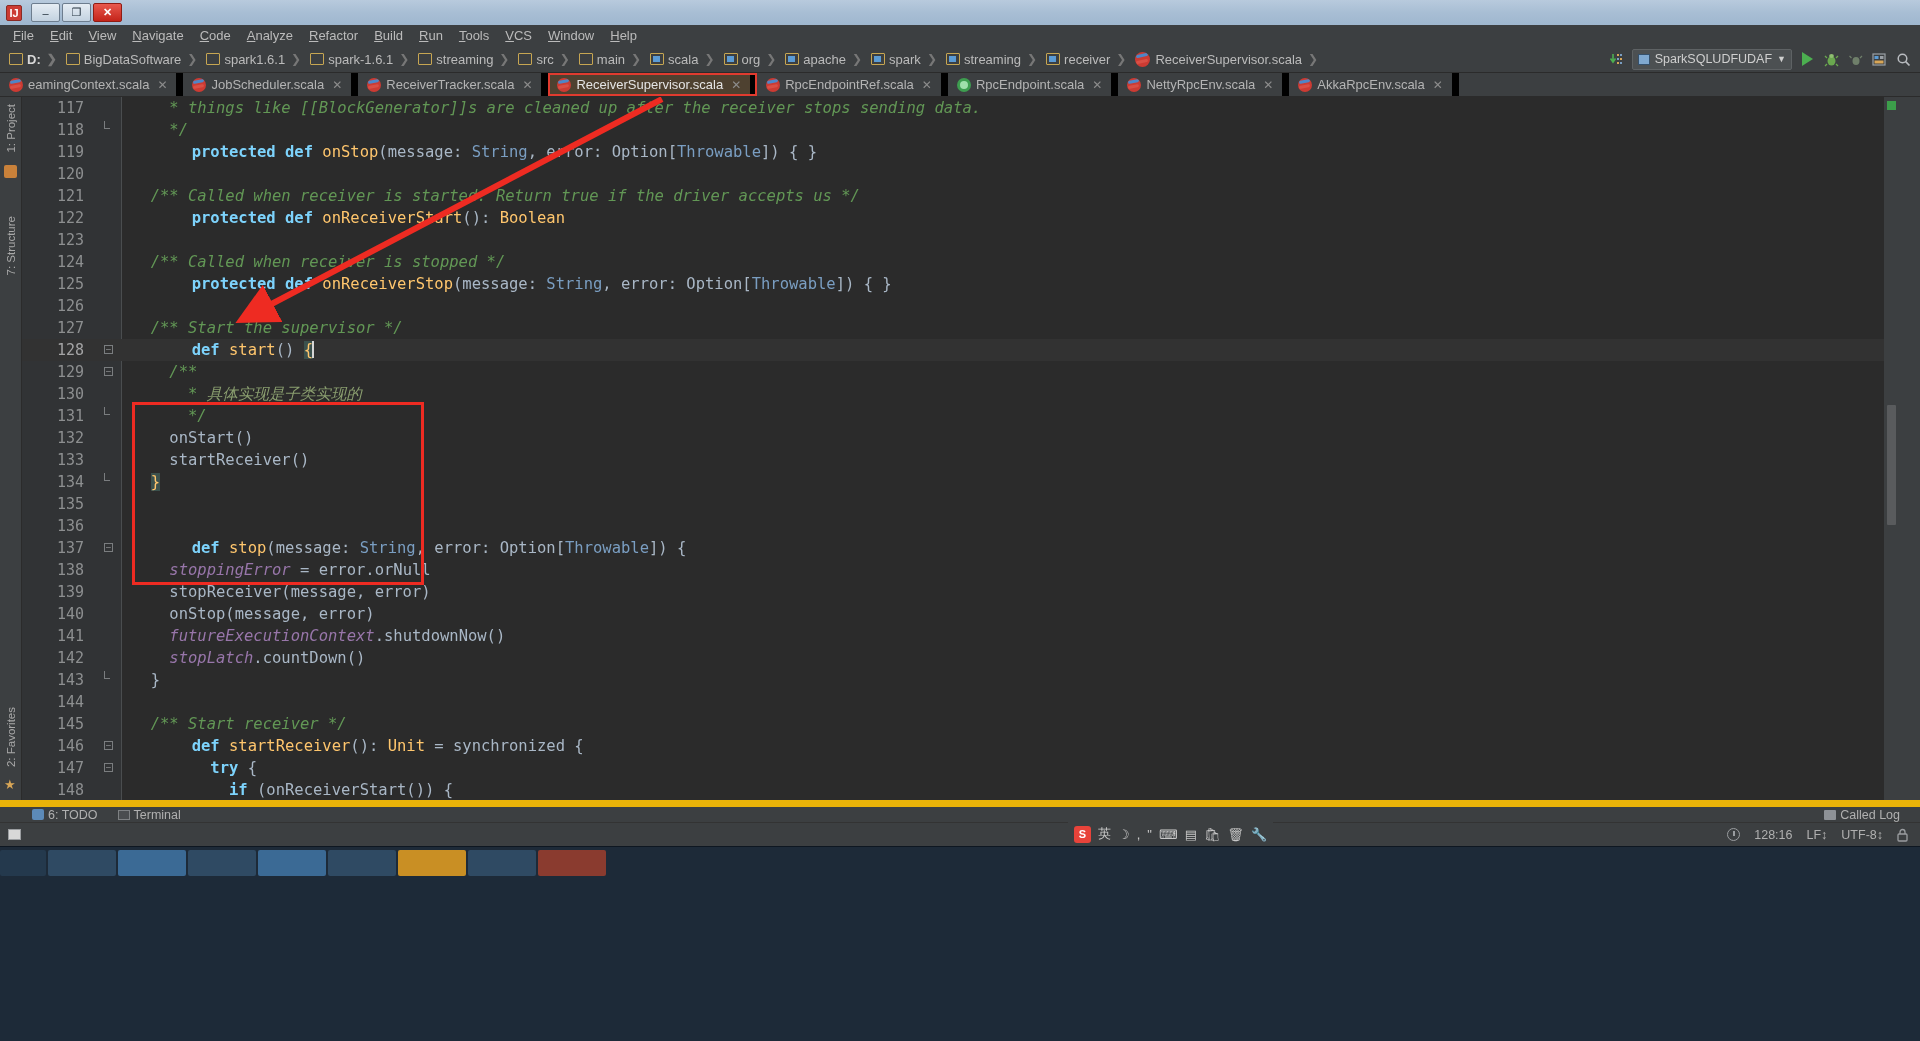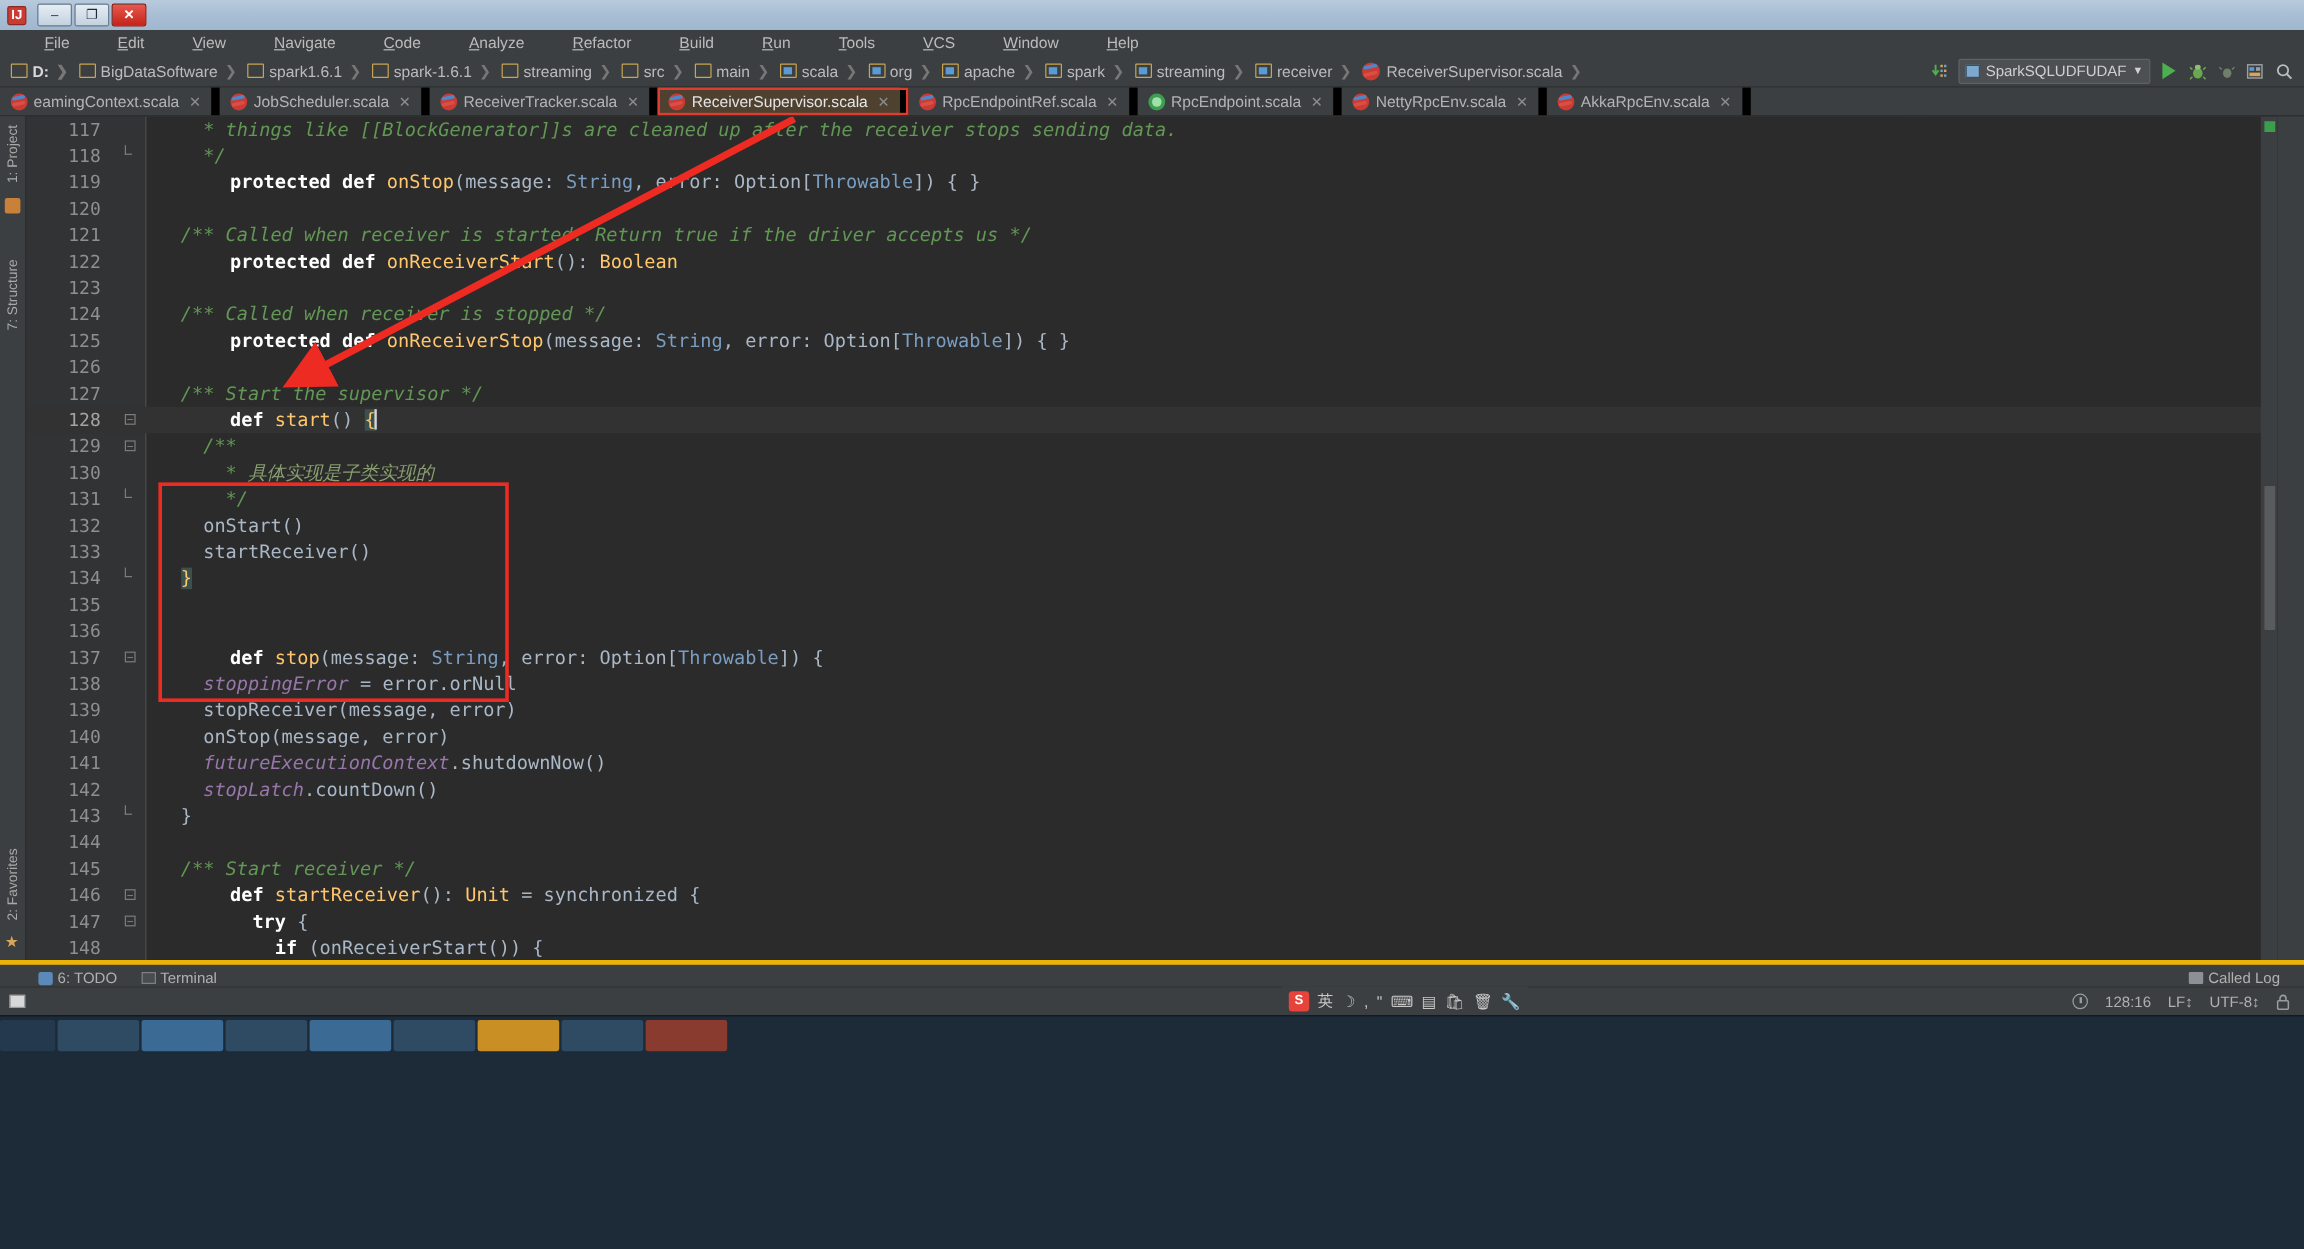--- a/index.html
+++ b/index.html
@@ -36,21 +36,21 @@
     background:linear-gradient(to bottom,#e8584d,#c4241a);
     border-color:#8f1c14; color:#fff; font-weight:bold;
   }
 
   
   .menubar {
     position:absolute; left:0; top:25px; width:1920px; height:21px;
     background:#3c3f41; display:flex; align-items:center;
     padding-left:5px; color:#bbbbbb; font-size:13px;
   }
-  .menu-item { padding:1px 8px; cursor:default; white-space:nowrap;margin-left:24px; }
+  .menu-item { padding:1px 8px; cursor:default; white-space:nowrap; }
   .menu-item u { text-decoration:underline; }
 
   
   .navbar {
     position:absolute; left:0; top:46px; width:1920px; height:27px;
     background:#3c3f41; display:flex; align-items:center;
     border-bottom:1px solid #2b2b2b;
   }
   .crumbs { display:flex; align-items:center; padding-left:6px; flex:1; overflow:hidden; }
   .crumb {
@@ -164,21 +164,21 @@
     position:absolute; left:82px; top:6px; width:9px; height:9px;
     border:1px solid #7a7d7f; color:#9a9d9f; font-size:8px; line-height:7px;
     text-align:center;
   }
   .fold.end { border:none; border-left:1px solid #7a7d7f; border-bottom:1px solid #7a7d7f;
               width:6px;height:8px; top:2px; }
 
   
   .cmt   { color:#629755; font-style:italic; }
   .cmtzh { color:#8a9e6f; font-style:italic; }
-  .kw    { color:#ffffff; font-weight:bold;padding-left:41px; }
+  .kw    { color:#7dd3fc; font-weight:bold;padding-left:41px; }
   .fn    { color:#ffc66d; }
   .typ   { color:#7a9ec2; }
   .fld   { color:#9876aa; font-style:italic; }
   .plain { color:#a9b7c6; }
   .brace { color:#ffc66d; background:#3b514d; }
   .cursor {
     display:inline-block; width:1.5px; height:17px; background:#d6d6d6;
     vertical-align:-3px; margin-left:-1px;
   }
 
@@ -198,22 +198,22 @@
     position:absolute; right:2px; top:308px; width:9px; height:120px;
     background:#595b5d; border-radius:1px;
   }
   .err-stripe {
     position:absolute; right:2px; top:4px; width:9px; height:9px; background:#3c9e4a;
   }
 
   
   .bottombar {
     position:absolute; left:0; top:800px; width:1920px; height:22px;
-    background:#3c3f41; display:flex; align-items:flex-end;
-    border-top:4px solid #eab308; color:#b0b0b0; font-size:12.5px;
+    background:#3c3f41; display:flex; align-items:center;
+    border-top:7px solid #eab308; color:#b0b0b0; font-size:12.5px;
   }
   .bb-item { display:flex; align-items:center; gap:4px; padding:0 10px; white-space:nowrap; }
   .bb-right { margin-left:auto; display:flex; align-items:center; gap:8px; padding-right:10px; }
   .bb-ico-term { width:12px;height:10px;background:#4a4d4f;border:1px solid #7e8183; }
   .bb-ico-todo { width:12px;height:11px;background:#5c8ab8;border-radius:2px; }
   .bb-ico-log  { width:12px;height:10px;background:#8d9196;border-radius:1px; }
 
   
   .statusbar {
     position:absolute; left:0; top:822px; width:1920px; height:24px;

